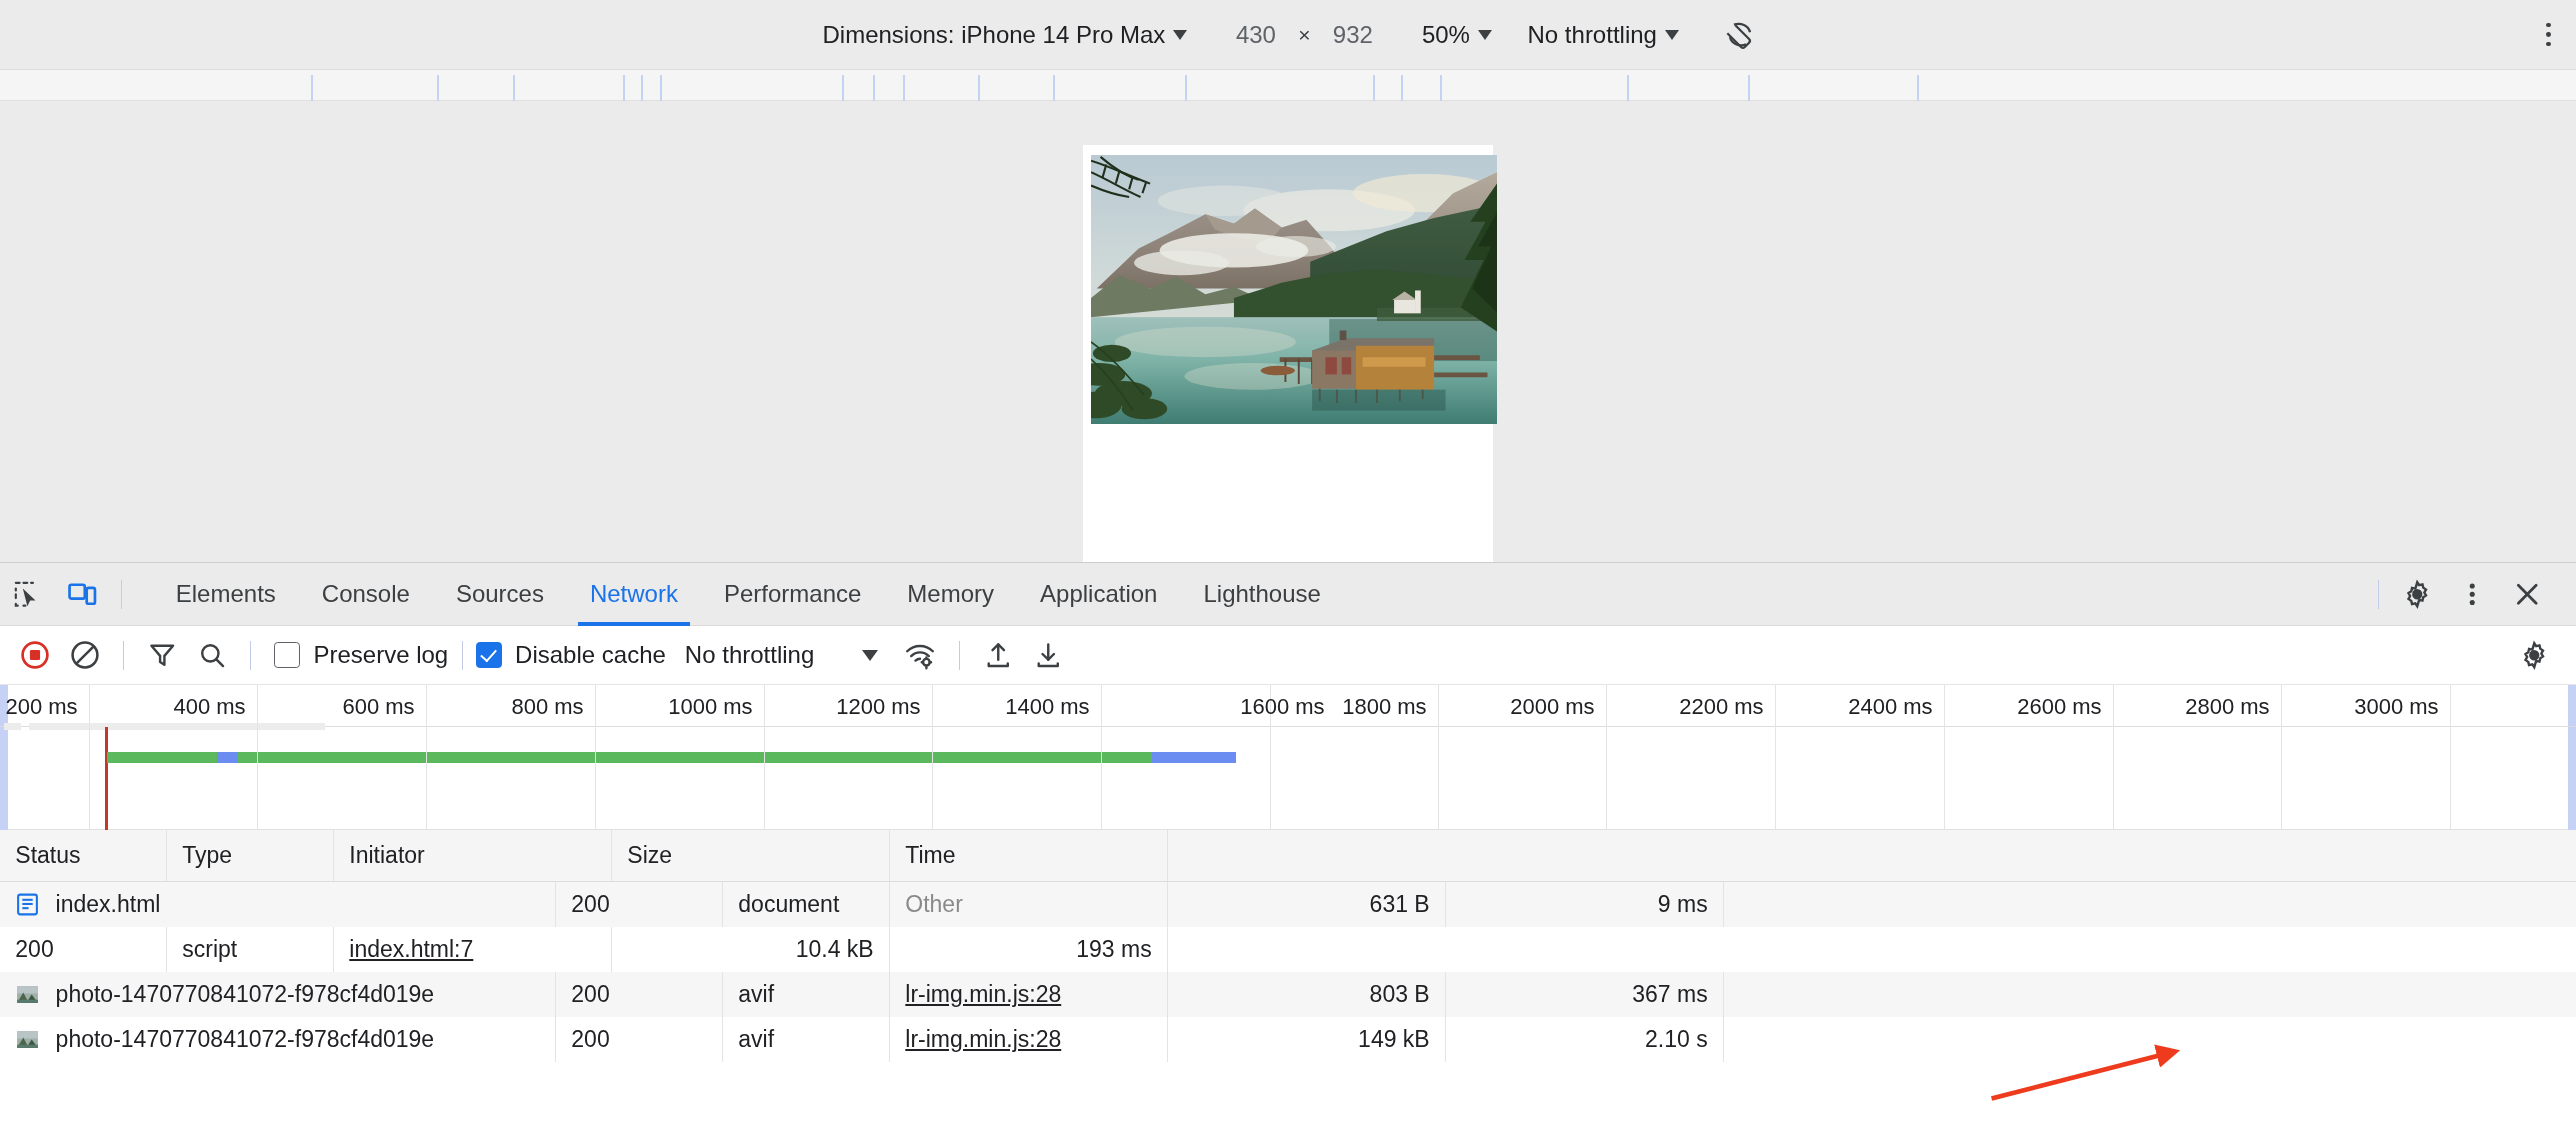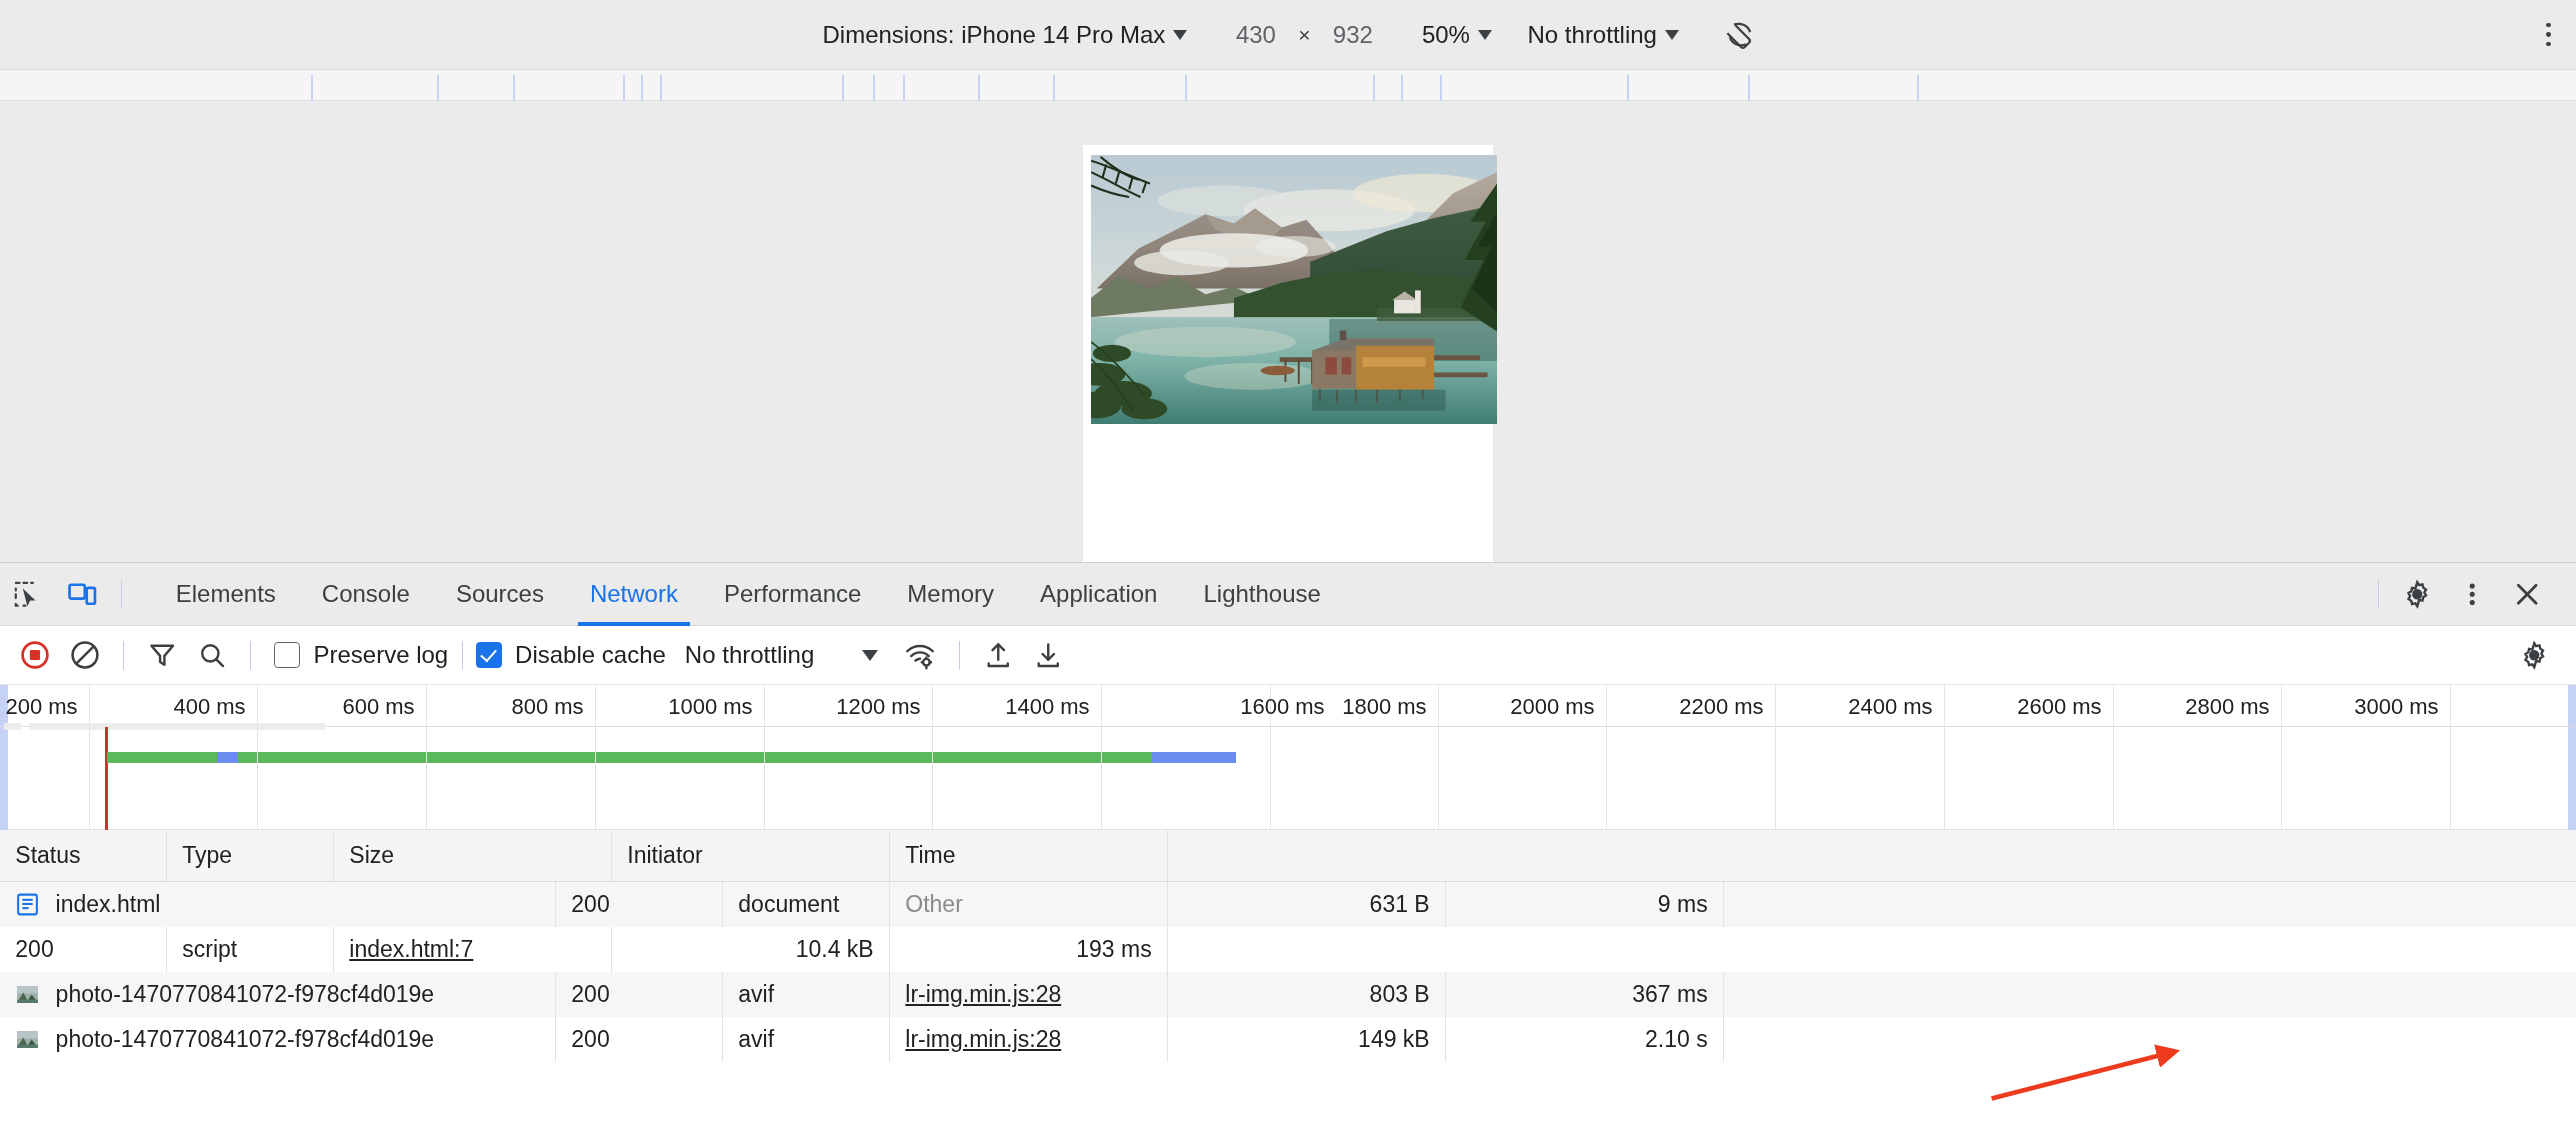--- a/index.html
+++ b/index.html
@@ -525,22 +525,22 @@
         <div class="ov-gridline" style="left: 2281px;"></div>
         <div class="ov-lab" style="left: 2281px;">2800 ms</div>
         <div class="ov-gridline" style="left: 2450px;"></div>
         <div class="ov-lab" style="left: 2450px;">3000 ms</div>
       </div>
 
     <div class="reqtable">
       <div class="rt-head">
         <div class="cell c-status">Status</div>
         <div class="cell c-type">Type</div>
+        <div class="cell c-init">Initiator</div>
         <div class="cell c-size">Size</div>
-        <div class="cell c-init">Initiator</div>
         <div class="cell c-time">Time</div>
         <div class="cell c-wf"></div>
       </div>
       <div id="rows">
           <div class="rt-row even">
             <div class="cell c-name">
               <span>
                 <svg class="name-icon" viewBox="0 0 24 24" fill="none">
                   <rect x="3" y="2.5" width="18" height="19" rx="2" stroke="#1a73e8" stroke-width="2"></rect>
                   <line x1="7" y1="7.5" x2="17" y2="7.5" stroke="#1a73e8" stroke-width="2"></line>

